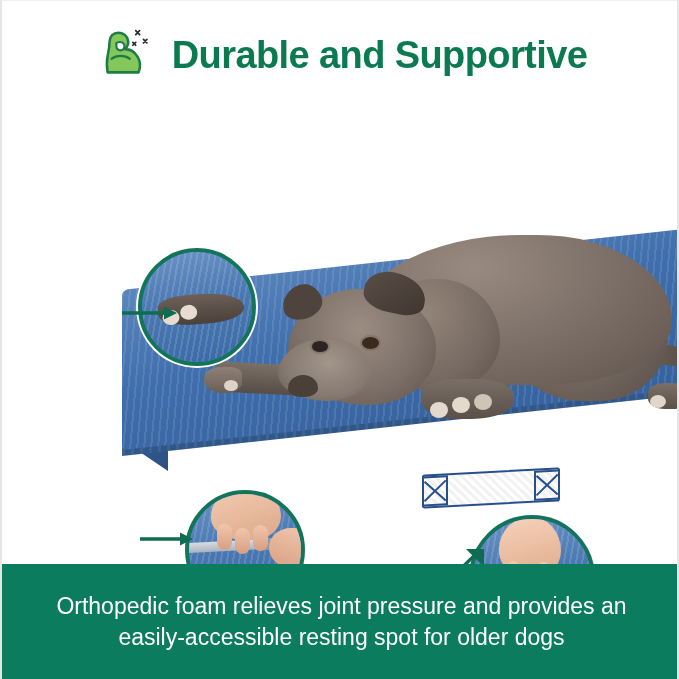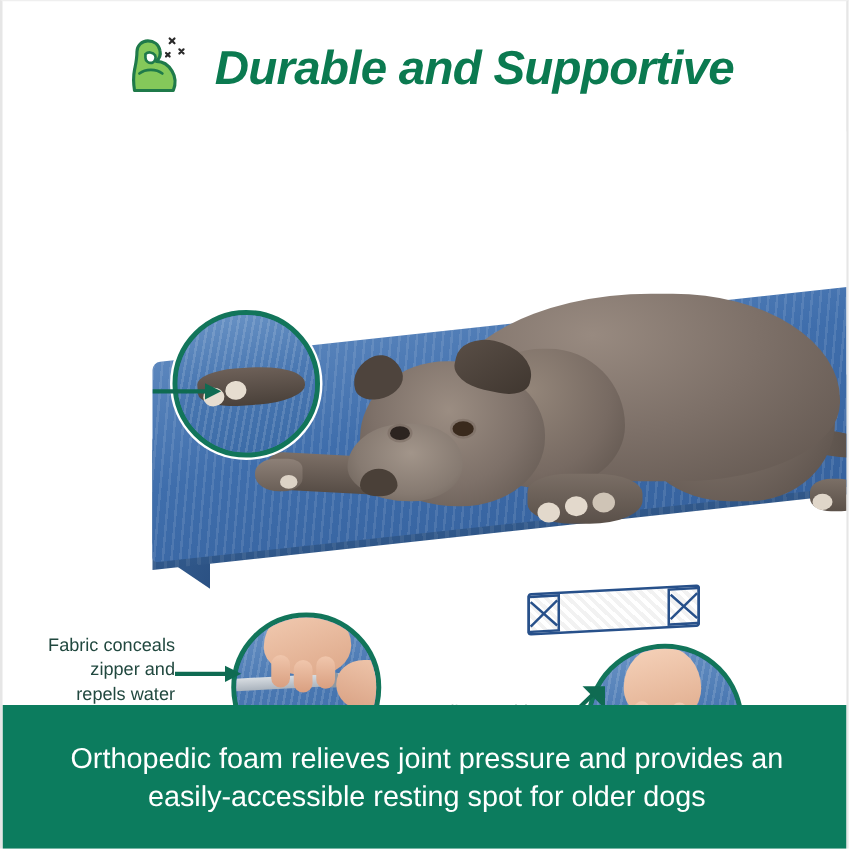--- a/index.html
+++ b/index.html
@@ -9,21 +9,21 @@
   #infographic{position:relative;width:679px;height:679px;
      background:#ffffff;box-sizing:border-box;
      border-left:2px solid #e6e6e6;border-right:2px solid #e6e6e6;
      border-top:1px solid #efefef;overflow:hidden;}
 
   
   #header{position:absolute;left:0;top:0;width:679px;height:108px;
      display:flex;align-items:center;justify-content:center;gap:14px;}
   #bicep-icon{width:62px;height:62px;flex:0 0 auto;margin-top:-4px;}
   #header-title{font-size:38px;font-weight:bold;color:#0b7a50;
-     letter-spacing:-0.6px;white-space:nowrap;line-height:1;font-style:italic;}
+     letter-spacing:-0.6px;white-space:nowrap;line-height:1;}
 
   
   #photo-stage{position:absolute;left:2px;top:104px;
      width:675px;height:459px;overflow:hidden;background:#fff;}
 
   
   .bed-top{position:absolute;left:118px;top:185px;width:600px;height:160px;
      background:linear-gradient(172deg,#5b86bd 0%,#3f6eac 42%,#35619d 100%);
      transform:skewY(-6.2deg);transform-origin:left top;
      border-radius:6px 10px 4px 4px;}
@@ -235,21 +235,20 @@
 
     <div id="circle-handle" class="callout-circle">
       <span class="cc-fabric"></span>
 
       <span class="hand-c">
         <span class="fing f1"></span>
           <span class="fing f3"></span>
       </span>
     </div>
 
-    <div id="label-zipper" class="callout-label">Fabric conceals<br>zipper and<br>repels water</div>
     <div id="label-handle" class="callout-label">Easily portable<br>with built-in<br>handle</div>
 
     <svg id="arrow-waterproof" class="arrow" viewBox="0 0 58 16">
       <path d="M0 8h44" stroke="#0f6b52" stroke-width="3.4"></path>
       <path d="M42 1.5L55 8l-13 6.5z" fill="#0f6b52"></path>
     </svg>
     <svg id="arrow-zipper" class="arrow" viewBox="0 0 56 16">
       <path d="M0 8h42" stroke="#0f6b52" stroke-width="3.4"></path>
       <path d="M40 1.5L53 8l-13 6.5z" fill="#0f6b52"></path>
     </svg>

